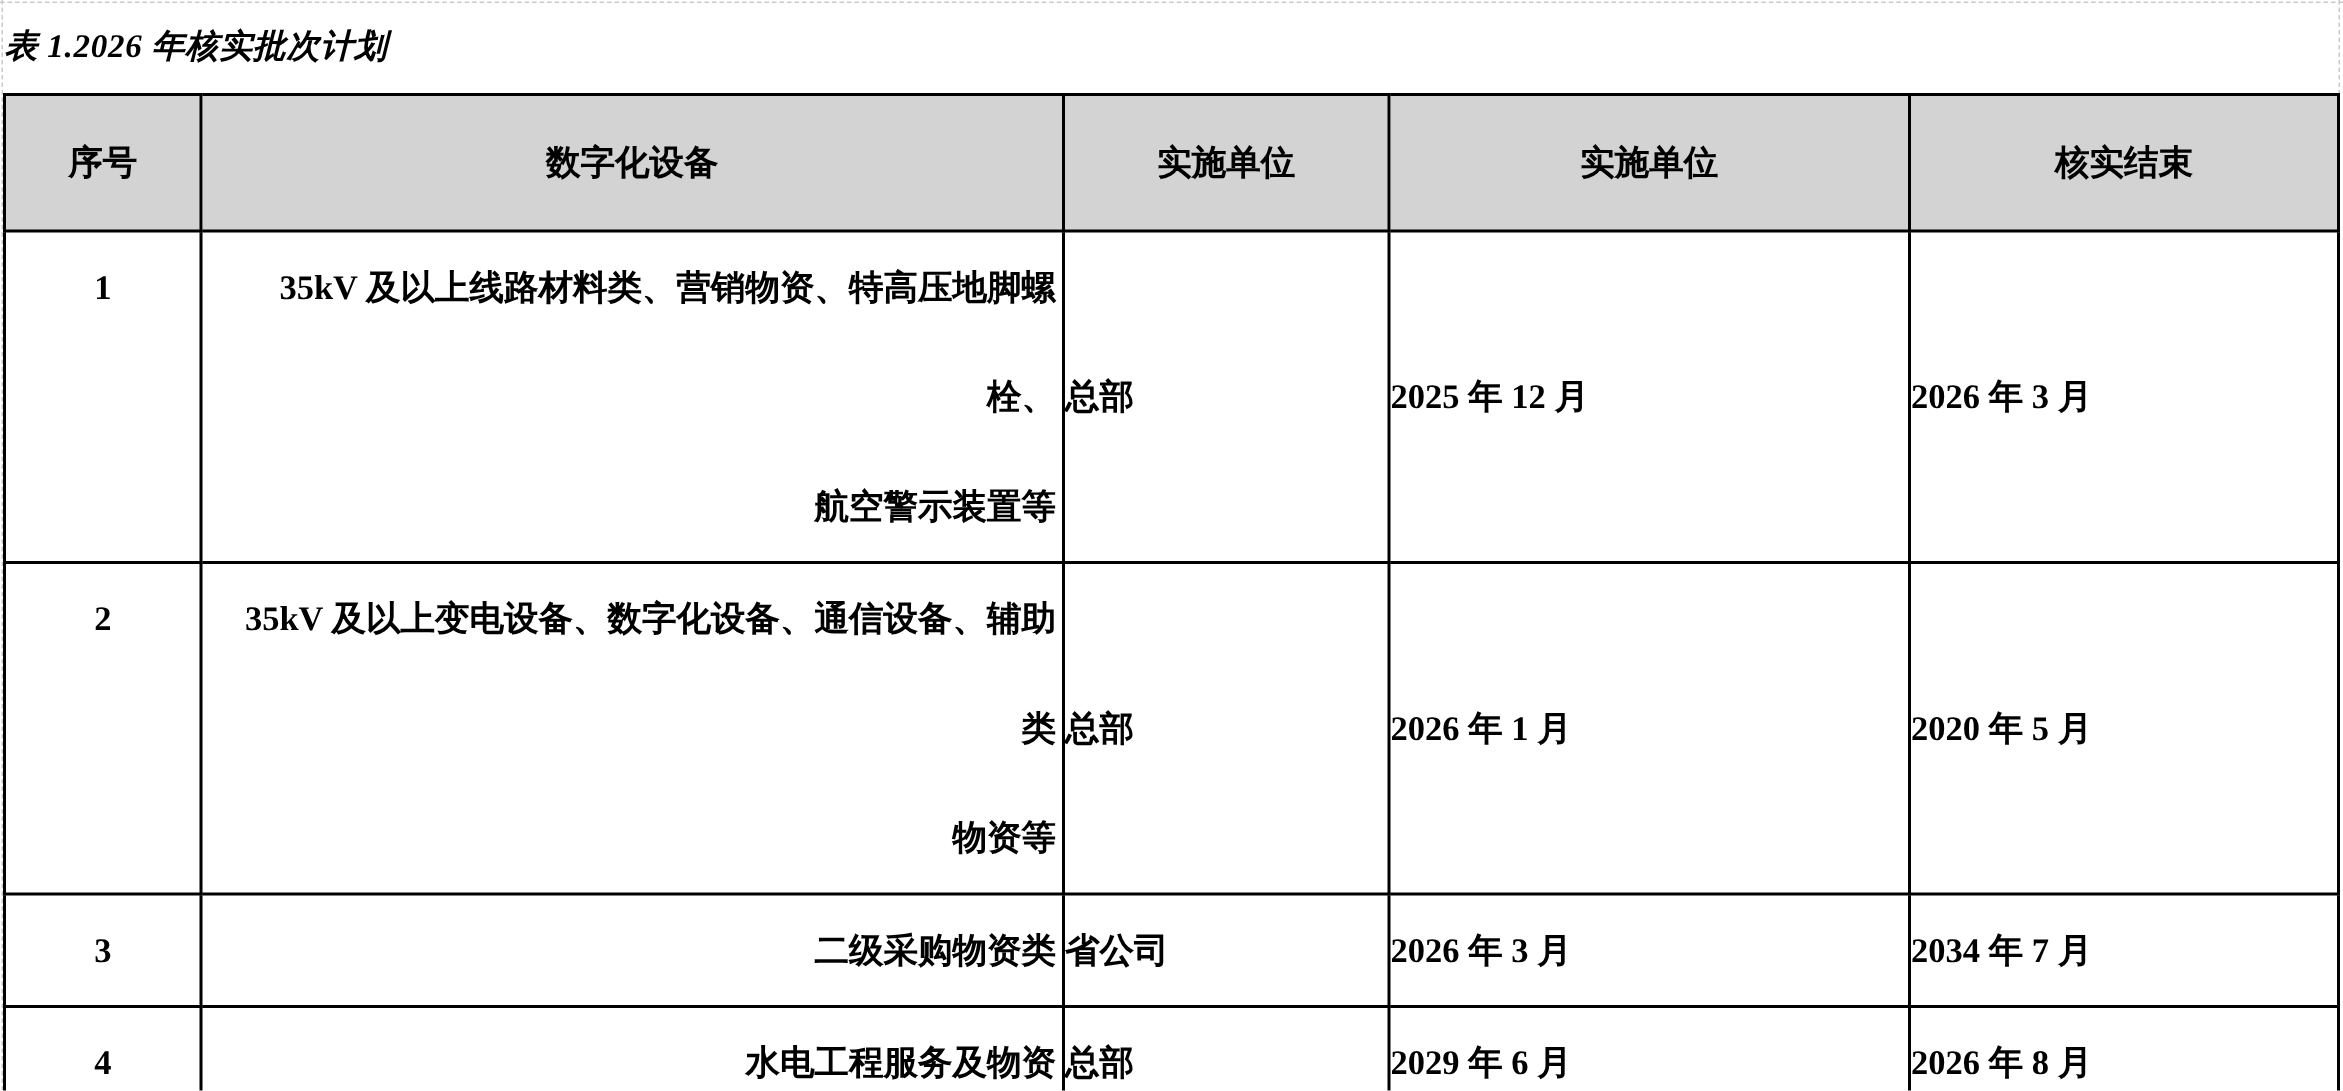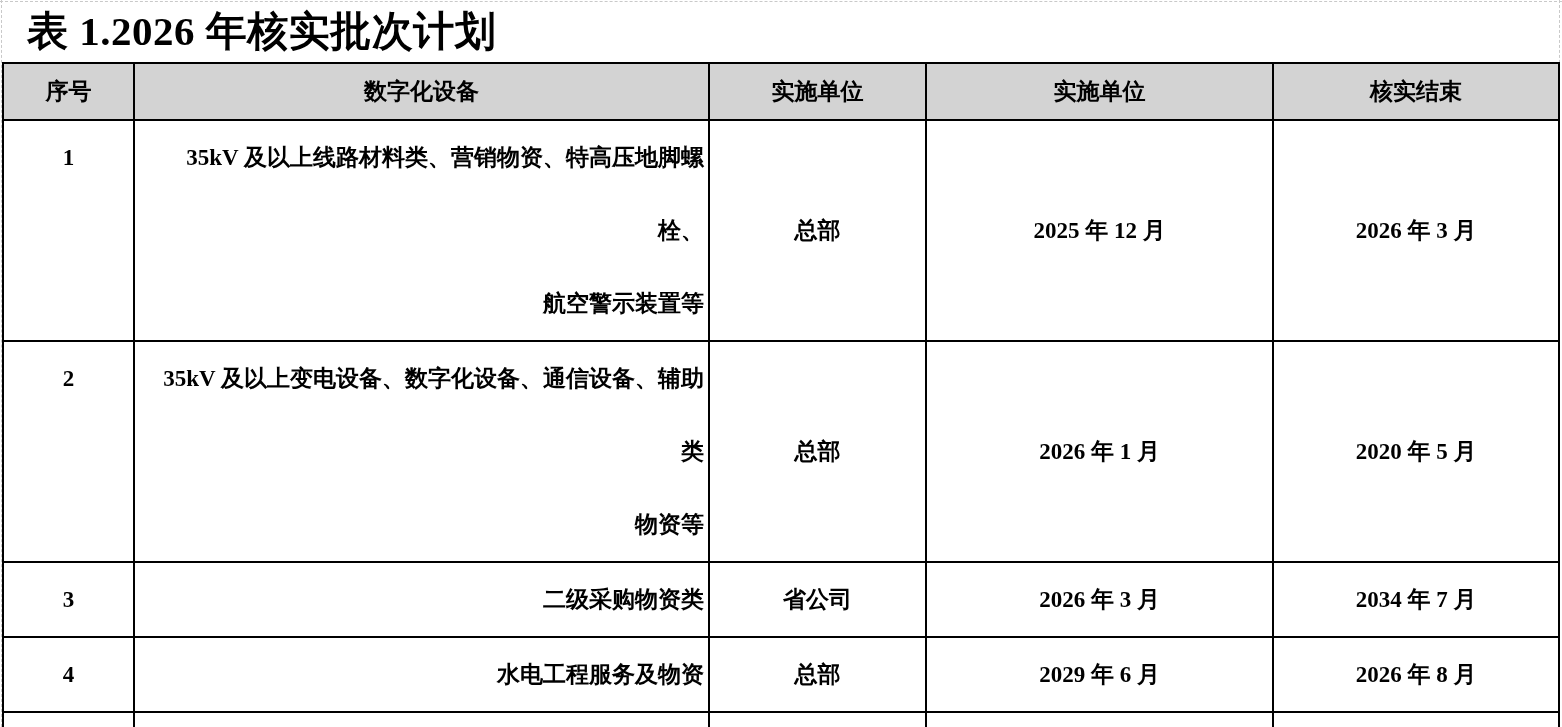--- a/index.html
+++ b/index.html
@@ -27,63 +27,63 @@
   .boundary-left{
     position:absolute;left:1px;top:0;height:727px;width:0;
     border-left:1px dashed var(--boundary-color);
   }
   .boundary-right{
     position:absolute;left:1559px;top:0;height:727px;width:0;
     border-left:1px dashed var(--boundary-color);
   }
   .doc-title{
     position:relative;
-    font-size:41px;
+    font-size:22px;
     font-weight:bold;
     line-height:62px;
     height:62px;
-    padding-left:27px;
+    padding-left:3px;
     letter-spacing:0.5px;
     white-space:nowrap;
+    font-style:italic;
   }
   table.plan{
     position:relative;
     margin-left:2px;
     width:1556px;
     border-collapse:collapse;
     table-layout:fixed;
     background:#fff;
   }
   table.plan th, table.plan td{
     border:2px solid var(--border-color);
     font-size:23px;
     font-weight:bold;
     overflow:hidden;
   }
   table.plan thead th{
     background:var(--header-bg);
-    height:57px;
+    height:91px;
     text-align:center;
     vertical-align:middle;
   }
   td.cell-no{
     text-align:center;
     vertical-align:top;
     line-height:73px;
   }
   td.cell-batch{
     text-align:right;
     vertical-align:top;
     line-height:73px;
     padding-left:12px;
     padding-right:4px;
     white-space:pre-wrap;
   }
   td.cell-unit, td.cell-start, td.cell-end{
-    text-align:center;
     vertical-align:middle;
     line-height:73px;
   }
   tr.row-1{height:154px;}
   tr.row-2{height:146px;}
   tr.row-3{height:73px;}
   tr.row-4{height:75px;}
   tr.row-5{height:72px;}
   col.c-no{width:131px;}
   col.c-batch{width:575px;}

